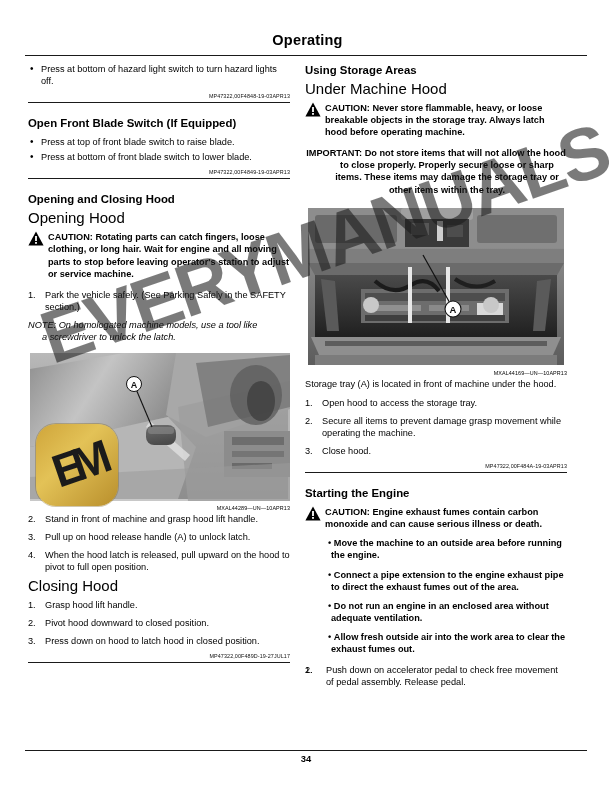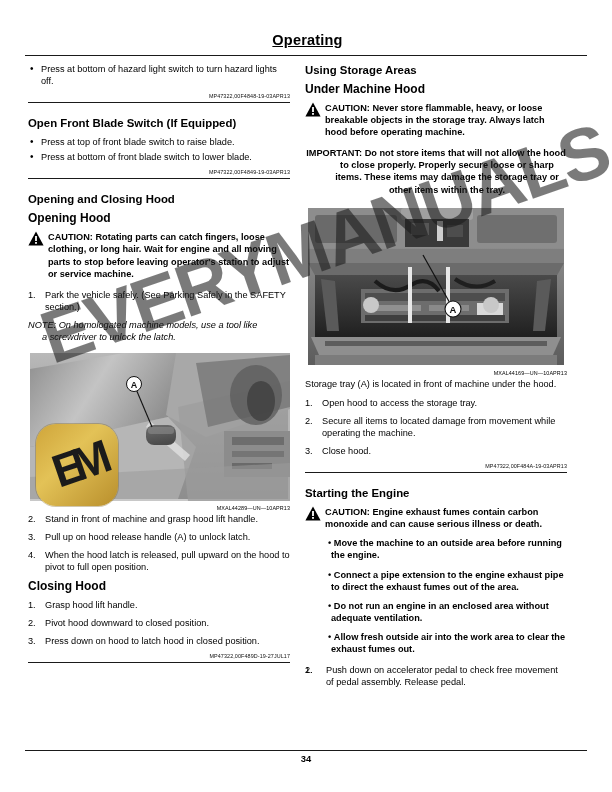--- a/index.html
+++ b/index.html
@@ -24,21 +24,20 @@
   }
 
   
   .page-header {
     position: absolute;
     top: 30px;
     left: 25px;
     right: 22px;
     height: 24px;
     text-align: center;
-    text-decoration: underline;
   }
   .page-header .title {
     font-size: 14.5px;
     font-weight: bold;
     letter-spacing: 0.2px;
     line-height: 20px;
   }
   .header-rule {
     position: absolute;
     left: 25px;
@@ -57,22 +56,22 @@
   .col-right { left: 305px; }
 
   
   .h1 {
     font-size: 11.4px;
     font-weight: bold;
     margin: 0 0 6px 0;
     line-height: 14px;
   }
   .h2 {
-    font-size: 12px;
-    font-weight: bold;
+    font-size: 15px;
+    font-weight: normal;
     margin: 0 0 7px 0;
     line-height: 12px;
   }
   .para {
     font-size: 9.2px;
     line-height: 12.1px;
     margin: 0 0 7px 0;
   }
   .note {
     font-size: 9.2px;
@@ -484,21 +483,21 @@
 
       <p class="para">Storage tray (A) is located in front of machine under the hood.</p>
 
       <ol class="steps">
         <li>
           <span class="num">1.</span>
           <span>Open hood to access the storage tray.</span>
         </li>
         <li>
           <span class="num">2.</span>
-          <span>Secure all items to located damage from movement while operating the machine.</span>
+          <span>Secure all items to prevent damage grasp movement while operating the machine.</span>
         </li>
         <li>
           <span class="num">3.</span>
           <span>Close hood.</span>
         </li>
       </ol>
 
       <div class="refcode">MP47322,00F484A-19-03APR13</div>
       <div class="sec-rule"></div>
     </div>

